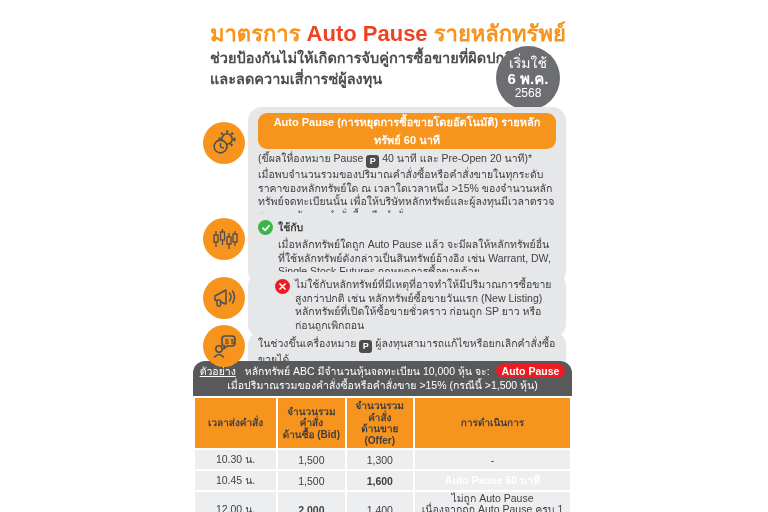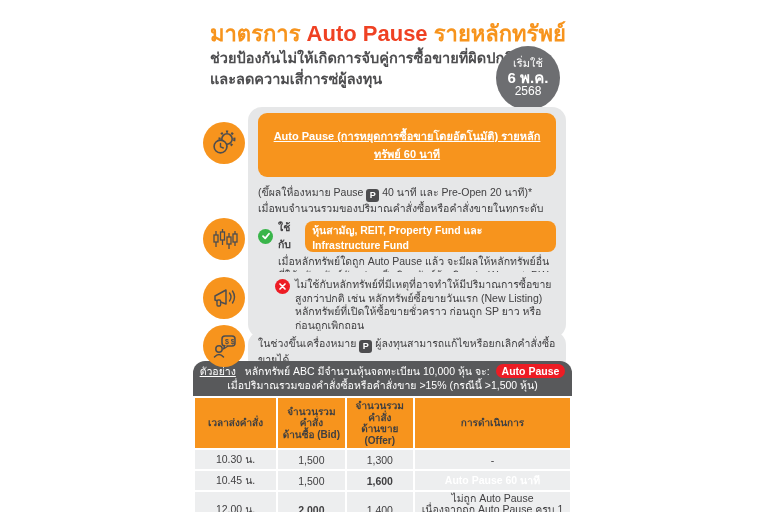--- a/index.html
+++ b/index.html
@@ -13,21 +13,21 @@
   
   .title{position:absolute;left:210px;top:16px;font-size:22px;font-weight:bold;white-space:nowrap;}
   .title .t-orange{color:#F7941D;}
   .title .t-red{color:#EF4123;}
   .subtitle{position:absolute;left:210px;top:48px;font-size:14.5px;font-weight:bold;color:#4D4D4F;line-height:21px;}
   .badge{
     position:absolute;left:496px;top:46px;width:64px;height:64px;border-radius:50%;
     background:#6D6E71;color:#fff;display:flex;flex-direction:column;align-items:center;justify-content:center;
     text-align:center;line-height:1.05;
   }
-  .badge .b1{font-size:11px;}
+  .badge .b1{font-size:14px;}
   .badge .b2{font-size:15px;font-weight:bold;}
   .badge .b3{font-size:12px;}
 
   
   .icon-circle{
     position:absolute;width:42px;height:42px;border-radius:50%;background:#F7941D;
     display:flex;align-items:center;justify-content:center;z-index:2;
   }
   .graybox{
     position:absolute;left:248px;width:318px;background:#E6E7E8;border-radius:14px;
@@ -37,21 +37,21 @@
   .pill-orange{
     display:inline-block;background:#F7941D;color:#fff;font-weight:bold;
     border-radius:8px;padding:1px 7px;
   }
   .p-badge{
     display:inline-flex;align-items:center;justify-content:center;
     width:13px;height:13px;background:#4D4D4F;border-radius:3px;
     color:#fff;font-weight:bold;font-size:9px;vertical-align:-2px;
   }
   .sec1-box{top:107px;min-height:99px;}
-  .sec1-head{display:block;text-align:center;font-size:11px;margin-bottom:9px;border-radius:9px;padding:14px 6px;text-decoration:underline;}
+  .sec1-head{display:block;text-align:center;font-size:11px;margin-bottom:3px;border-radius:9px;padding:0 6px;}
   .note{font-size:7.5px;color:#6D6E71;line-height:9.5px;margin-top:3px;padding-left:12px;}
   .note .n2{padding-left:26px;}
   .sec2-box{top:213px;min-height:53px;}
   .sec3-box{top:272px;min-height:53px;padding-left:27px;}
   .sec4-box{top:331px;min-height:29px;display:flex;align-items:center;}
   .inline-row{display:flex;align-items:center;gap:5px;margin-bottom:2px;}
   .mini-circle{flex:0 0 auto;width:15px;height:15px;border-radius:50%;display:flex;align-items:center;justify-content:center;}
   .prefix-bold{font-size:10.5px;font-weight:bold;color:#414042;}
   .flex-top{display:flex;align-items:flex-start;gap:5px;}
 
@@ -143,21 +143,20 @@
     </svg>
   </div>
   <div class="graybox sec2-box">
     <div class="inline-row">
       <span class="mini-circle" style="background:#39B54A;">
         <svg width="10" height="10" viewBox="0 0 10 10">
             <path d="M2 5.2 L4.2 7.4 L8 2.8" fill="none" stroke="#fff" stroke-width="1.8" stroke-linecap="round" stroke-linejoin="round"></path>
           </svg>
       </span>
       <span class="prefix-bold">ใช้กับ</span>
-      <span class="pill-orange" style="font-size:10.5px;">หุ้นสามัญ, REIT, Property Fund และ Infrastructure Fund</span>
     </div>
     <div class="body-txt" style="padding-left:20px;">เมื่อหลักทรัพย์ใดถูก Auto Pause แล้ว จะมีผลให้หลักทรัพย์อื่นที่ใช้หลักทรัพย์ดังกล่าวเป็นสินทรัพย์อ้างอิง เช่น Warrant, DW, Single Stock Futures ถูกหยุดการซื้อขายด้วย</div>
   </div>
 
   <div class="icon-circle" style="left:203px;top:277px;">
     <svg width="28" height="28" viewBox="0 0 28 28">
       <path d="M5 12 L16 6 L16 20 L5 16 Z" fill="#F7941D" stroke="#4D4D4F" stroke-width="1.5" stroke-linejoin="round"></path>
       <rect x="7" y="16" width="3.6" height="6" rx="1.2" fill="#F7941D" stroke="#4D4D4F" stroke-width="1.4"></rect>
       <path d="M19.5 9 Q22.5 13 19.5 17" fill="none" stroke="#4D4D4F" stroke-width="1.4" stroke-linecap="round"></path>
       <path d="M22.5 7 Q26.5 13 22.5 19" fill="none" stroke="#4D4D4F" stroke-width="1.4" stroke-linecap="round"></path>

